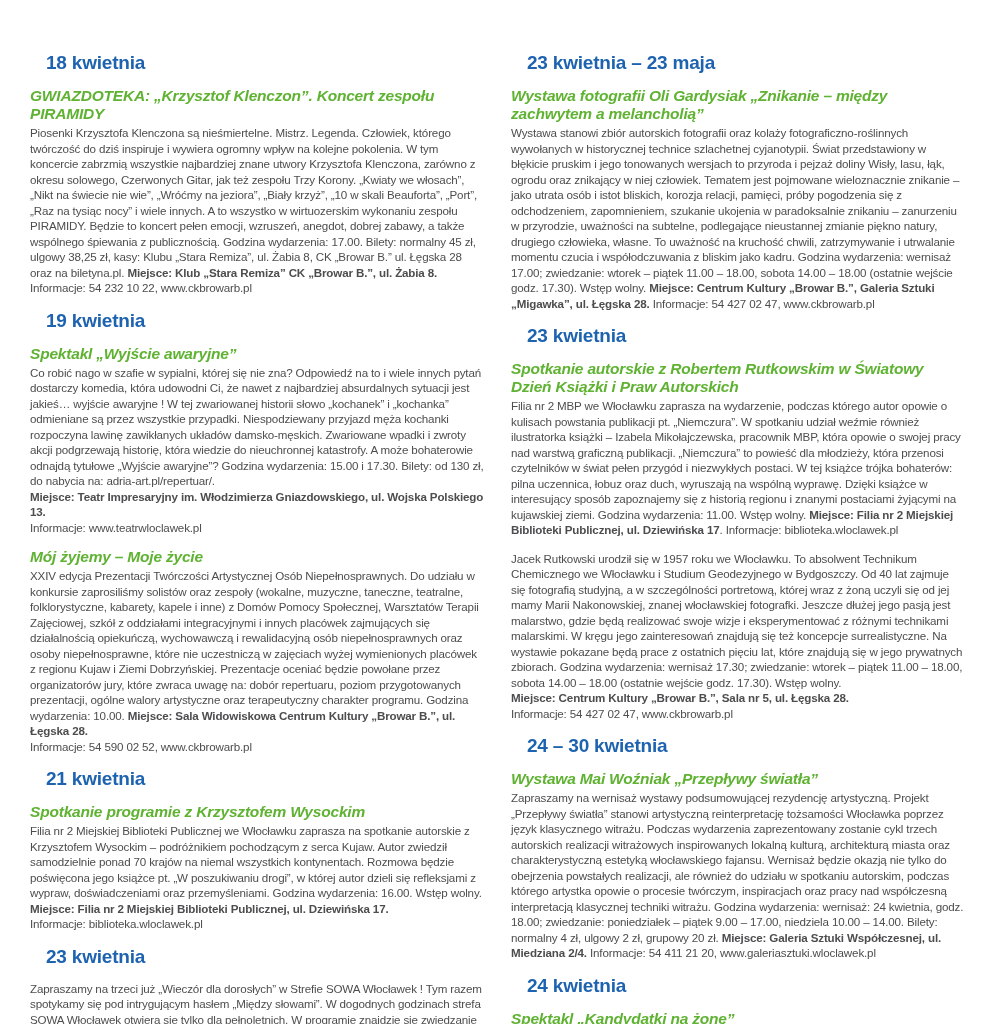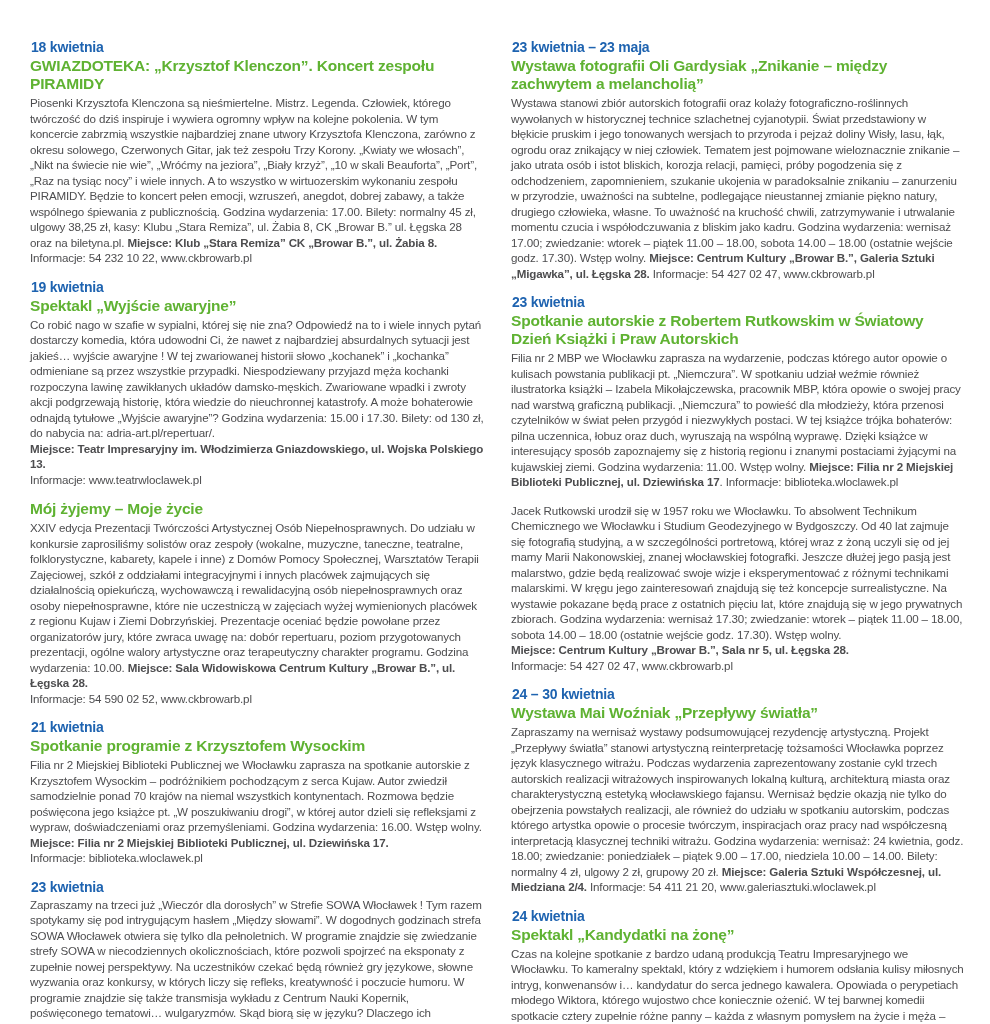--- a/index.html
+++ b/index.html
@@ -23,34 +23,35 @@
     padding: 38px 25px 0 30px;
   }
   .col {
     flex: 1 1 0;
     min-width: 0;
   }
   .event {
     margin: 0 0 13px 0;
   }
   .date {
-    margin: 1px;
+    margin: 16px;
     color: var(--date-color, #1e63b0);
-    font-size: 14px;
+    font-size: 19px;
     font-weight: bold;
     line-height: 17px;
     letter-spacing: -0.2px;
   }
   .title {
     margin: 0 0 2px 0;
     color: var(--title-color, #5fb232);
     font-size: 15.5px;
     font-weight: bold;
     line-height: 18px;
     letter-spacing: -0.2px;
+    font-style: italic;
   }
   .body {
     margin: 0;
     color: var(--body-color, #4d4d4f);
     font-size: 11.6px;
     line-height: 15.5px;
     letter-spacing: -0.15px;
     white-space: pre-wrap;
   }
   .body strong {

